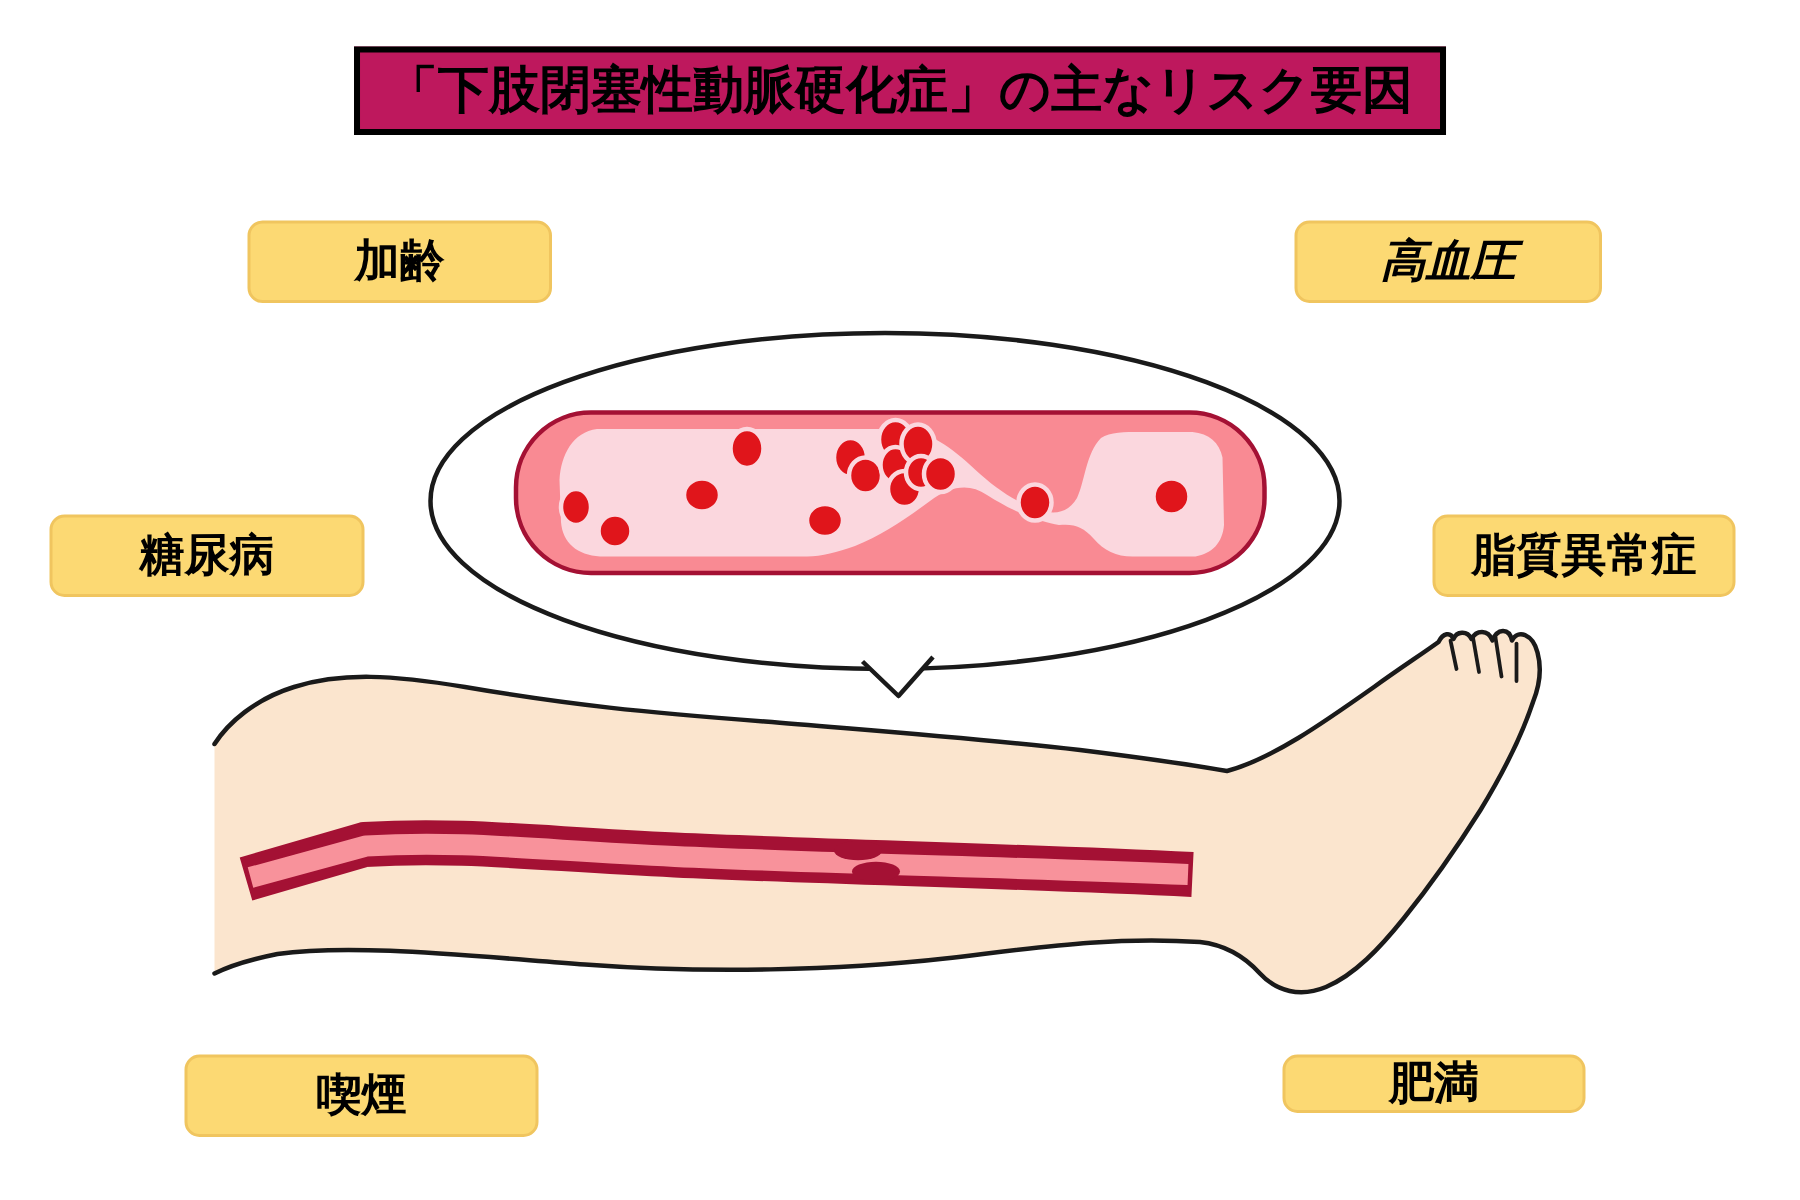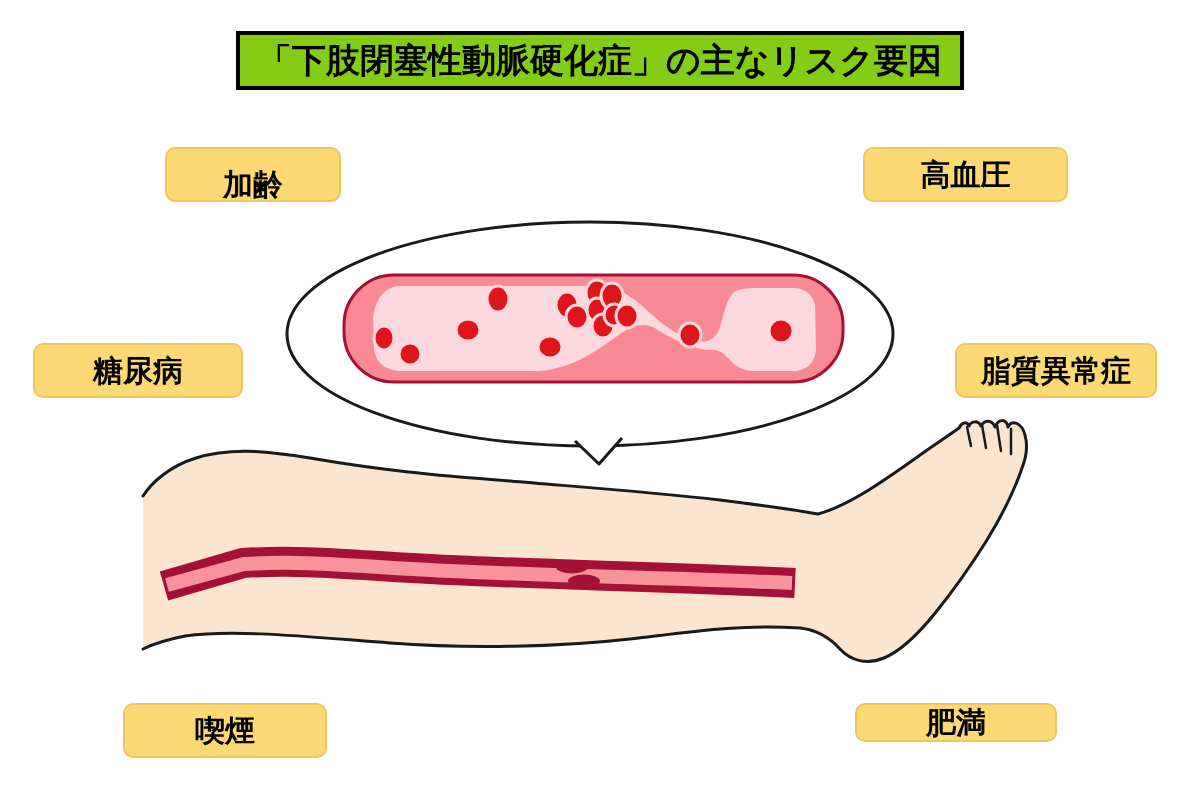--- a/index.html
+++ b/index.html
@@ -5,38 +5,38 @@
   html,body { margin:0; padding:0; }
   body {
     width:1200px; height:800px; position:relative; overflow:hidden;
     background:#ffffff;
     font-family:"DejaVu Sans","Liberation Sans",sans-serif;
   }
   #art { position:absolute; left:0; top:0; }
 
   .title-box {
     position:absolute; left:50%; top:31px; transform:translateX(-50%);
-    background:#84cc16; border:4px solid #000;
+    background:#be185d; border:4px solid #000;
     font-size:34px; font-weight:bold; color:#000;
     padding:5px 18px; white-space:nowrap; line-height:1.2;
   }
 
   .risk-label {
     position:absolute; box-sizing:border-box;
     display:flex; align-items:center; justify-content:center;
     background:var(--label_bg); border:2px solid var(--label_border);
     border-radius:10px;
     font-size:30px; font-weight:bold; color:#000;
     line-height:1;
   }
-  .pos-aging        { left:165px; top:147px; width:176px; height:55px;align-items:flex-end; }
-  .pos-hypertension { left:863px; top:147px; width:205px; height:55px; }
+  .pos-aging        { left:165px; top:147px; width:203px; height:55px; }
+  .pos-hypertension { left:863px; top:147px; width:205px; height:55px;font-style:italic; }
   .pos-diabetes     { left:33px;  top:343px; width:210px; height:55px;align-items:center; }
   .pos-dyslipidemia { left:955px; top:343px; width:202px; height:55px; }
-  .pos-smoking      { left:123px; top:703px; width:204px; height:55px; }
+  .pos-smoking      { left:123px; top:703px; width:236px; height:55px; }
   .pos-obesity      { left:855px; top:703px; width:202px; height:39px; }
 
   .bubble   { fill:#ffffff; stroke:var(--outline); stroke-width:3; }
   .tail     { fill:#ffffff; stroke:var(--outline); stroke-width:3; stroke-linejoin:round; }
   .tube-wall{ fill:var(--vessel_wall); stroke:var(--artery_dark); stroke-width:3; }
   .lumen    { fill:var(--lumen_light); }
   .blood-cell { fill:var(--blood_cell); stroke:var(--lumen_light); stroke-width:3; }
 
   .leg      { fill:var(--skin); stroke:var(--outline); stroke-width:3;
               stroke-linejoin:round; stroke-linecap:round; }

